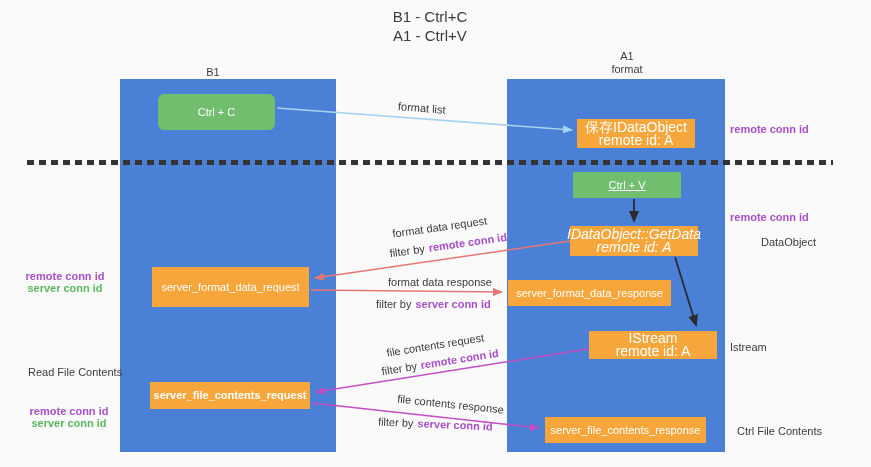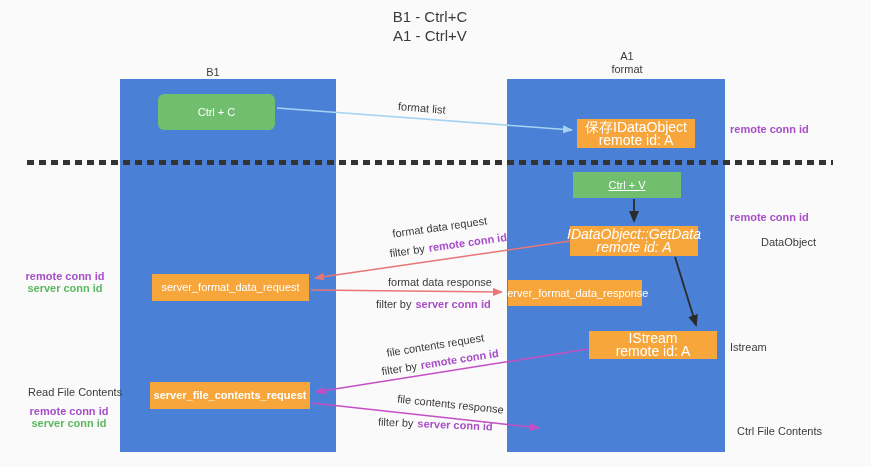--- a/index.html
+++ b/index.html
@@ -96,37 +96,40 @@
 
   <div class="node green" style="left:573px;top:172px;width:108px;height:26px;text-decoration:underline;">
     <span>Ctrl + V</span>
   </div>
 
   <div class="node orange" style="left:570px;top:226px;width:128px;height:30px;font-style:italic;">
     <span class="l2">IDataObject::GetData</span>
     <span class="l2">remote id: A</span>
   </div>
 
-  <div class="node orange" style="left:152px;top:274px;width:157px;height:27px;">
+  <div class="node orange" style="left:152px;top:267px;width:157px;height:40px;">
     <span>server_format_data_request</span>
   </div>
 
-  <div class="node orange" style="left:508px;top:280px;width:134px;height:26px;">
+  <div class="node orange" style="left:508px;top:280px;width:163px;height:26px;">
     <span>server_format_data_response</span>
   </div>
 
   <div class="node orange" style="left:589px;top:331px;width:128px;height:28px;">
     <span class="l2">IStream</span>
     <span class="l2">remote id: A</span>
   </div>
 
   <div class="node orange" style="left:150px;top:382px;width:160px;height:27px;font-weight:bold;">
     <span>server_file_contents_request</span>
   </div>
 
+  <div class="node orange" style="left:545px;top:417px;width:161px;height:26px;">
+    <span>server_file_contents_response</span>
+  </div>
 
   <div class="lbl r4" style="left:398px;top:102px;">format list</div>
 
   <div class="lbl rm8" style="left:392px;top:221px;">format data request</div>
   <div class="lbl rm8" style="left:389px;top:239px;">
     <span class="fb-prefix">filter by</span><span class="purple">remote conn id</span>
   </div>
 
   <div class="lbl" style="left:388px;top:276px;">format data response</div>
   <div class="lbl" style="left:376px;top:298px;">
@@ -144,17 +147,17 @@
   </div>
 
   <div class="lbl purple" style="left:730px;top:123px;">remote conn id</div>
   <div class="lbl purple" style="left:730px;top:211px;">remote conn id</div>
   <div class="lbl blacklbl" style="left:761px;top:236px;">DataObject</div>
   <div class="lbl blacklbl" style="left:730px;top:341px;">Istream</div>
   <div class="lbl blacklbl" style="left:737px;top:425px;">Ctrl File Contents</div>
 
   <div class="lbl purple center82" style="left:24px;top:270px;">remote conn id</div>
   <div class="lbl greentxt center82" style="left:24px;top:282px;">server conn id</div>
-  <div class="lbl blacklbl" style="left:28px;top:386px;">Read File Contents</div>
+  <div class="lbl blacklbl" style="left:28px;top:366px;">Read File Contents</div>
   <div class="lbl purple center82" style="left:28px;top:405px;">remote conn id</div>
   <div class="lbl greentxt center82" style="left:28px;top:417px;">server conn id</div>
 
 </div>
 
 </body></html>

